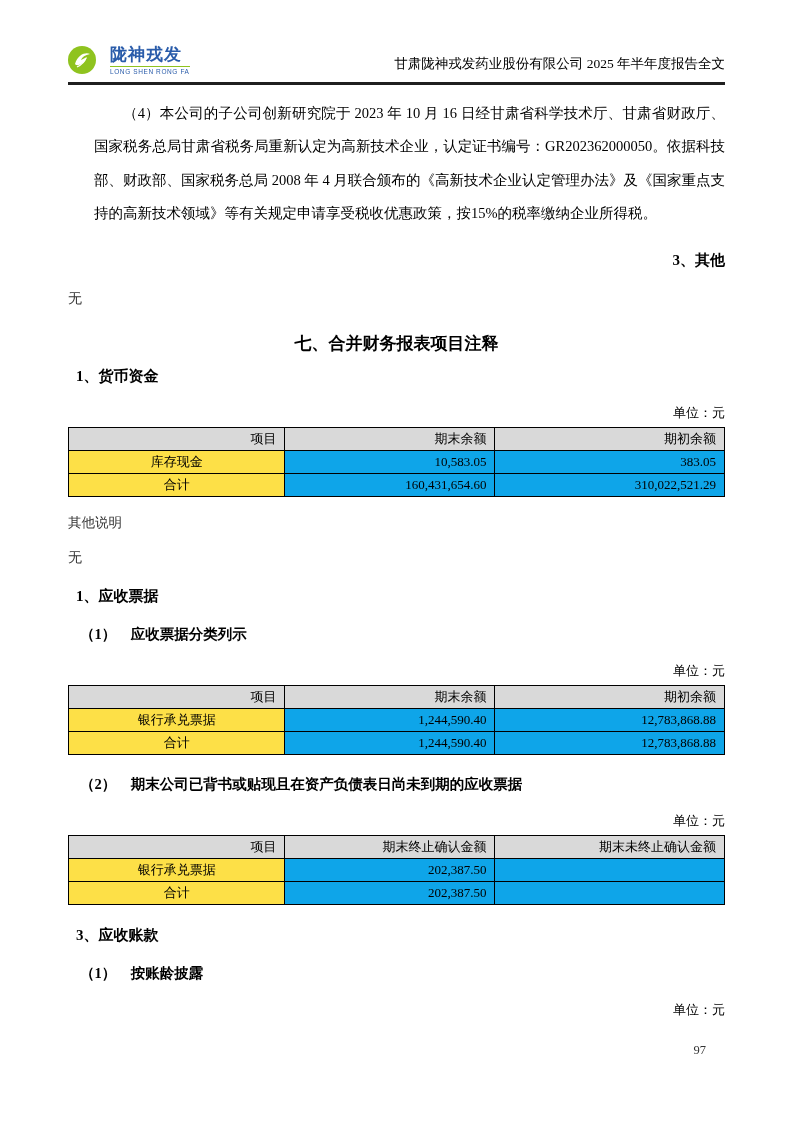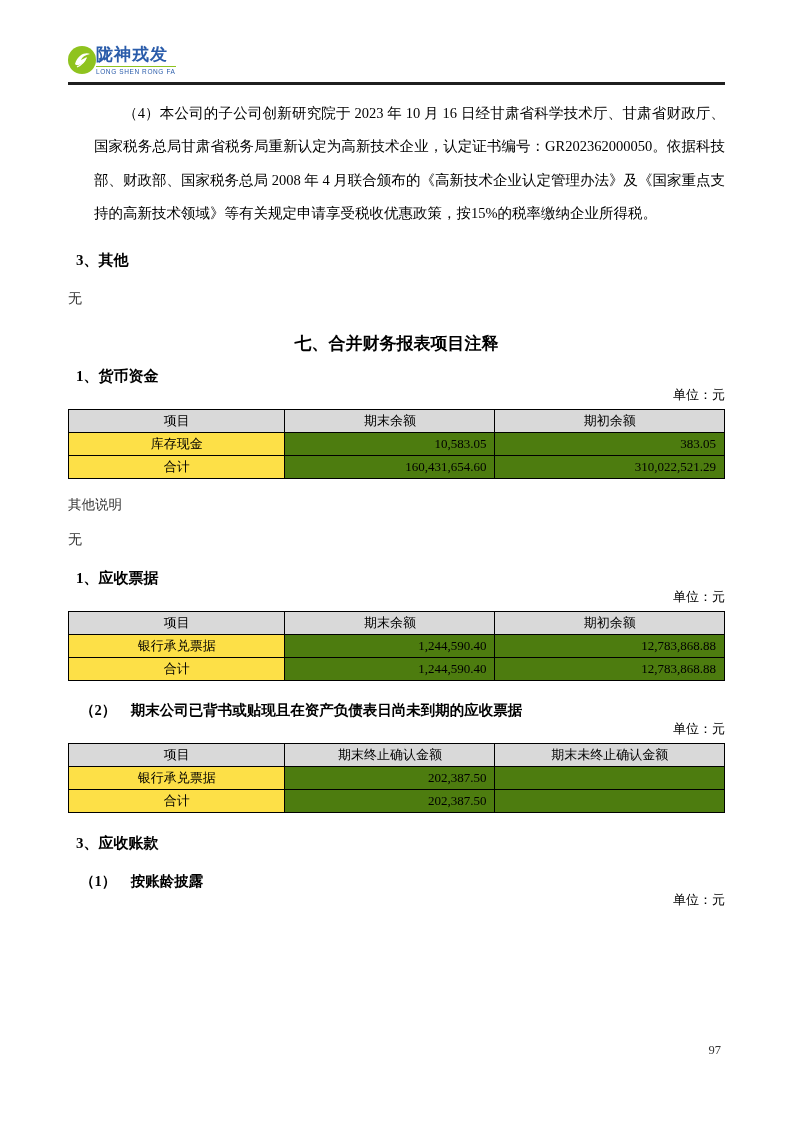--- a/index.html
+++ b/index.html
@@ -17,21 +17,21 @@
 
   
   .doc-header {
     display: flex;
     justify-content: space-between;
     align-items: flex-end;
     padding-top: 46px;
     padding-bottom: 7px;
     border-bottom: 3px solid #1f1f1f;
   }
-  .logo { display: flex; align-items: center; gap: 0; }
+  .logo { display: flex; align-items: center; gap: 14px; }
   .logo-circle {
     width: 28px; height: 28px; border-radius: 50%;
     display: flex; align-items: center; justify-content: center;
     flex: 0 0 auto;
   }
   .logo-text { display: flex; flex-direction: column; }
   .logo-cn {
     font-family: "Liberation Sans", sans-serif;
     font-weight: bold; font-size: 17px; line-height: 1.05; letter-spacing: 1px;
   }
@@ -50,26 +50,26 @@
     text-align: justify;
     text-indent: 2em;
     margin-left: 26px;
   }
   .h-l1 { font-size: 15px; font-weight: bold; padding-left: 8px; }
   .h-chapter { font-size: 17px; font-weight: bold; text-align: center; }
   .h-sub { font-size: 14.5px; font-weight: bold; padding-left: 12px; white-space: pre-wrap; }
   .plain { font-size: 14px; color: #333333; }
   .note-label { font-size: 13.5px; color: #333333; }
 
-  .mt-other { margin-top: 20px; }
+  .mt-other { margin-top: 20px; text-align: right; }
   .mt-none1 { margin-top: 20px; }
   .mt-chapter { margin-top: 24px; }
   .mt-h1money { margin-top: 12px; }
   .unit-label {
-    margin-bottom: 5px;
+    margin-top: 18px; margin-bottom: 5px;
     font-size: 13px; text-align: right;
   }
   .mt-noteline { margin-top: 17px; }
   .mt-none2 { margin-top: 17px; }
   .mt-notes-recv { margin-top: 20px; }
   .mt-sub { margin-top: 19px; }
   .mt-acct-recv { margin-top: 21px; }
 
   
   table.fin-table {
@@ -79,31 +79,31 @@
   }
   table.fin-table th, table.fin-table td {
     border: 1px solid #000000;
     height: 23px;
     font-size: 13px;
     font-weight: normal;
     padding: 1px 8px;
     overflow: hidden;
     white-space: nowrap;
   }
-  table.fin-table th { background: #d9d9d9; text-align: center; }
+  table.fin-table th { background: #d9d9d9; text-align: right; }
   table.fin-table td.item-cell { background: #fde047; text-align: center; }
-  table.fin-table td.num-cell { background: #4d7c0f; text-align: right; font-family: Liberation Serif, serif; }
+  table.fin-table td.num-cell { background: #0ea5e9; text-align: right; font-family: Liberation Serif, serif; }
   table.fin-table th:nth-child(1), table.fin-table td:nth-child(1) { width: 33%; }
   table.fin-table th:nth-child(2), table.fin-table td:nth-child(2) { width: 32%; }
   table.fin-table th:nth-child(3), table.fin-table td:nth-child(3) { width: 35%; }
 
   
   .page-number {
     position: absolute;
-    right: 72px; bottom: 64px;
+    right: 87px; bottom: 64px;
     font-size: 12.5px; color: #333333;
   }
 </style>
 </head>
 <body>
 
 <div class="page">
 
   <div class="margins">
 
@@ -114,20 +114,21 @@
             <circle cx="14" cy="14" r="14" fill="#8fc31f"></circle>
             <path d="M7 18 C10 8, 18 6, 22 8 C17 9, 14 11, 13 14 L19 11 C17 16, 12 20, 8 19 Z" fill="#ffffff"></path>
             <path d="M9 21 C13 19, 17 15, 18 12" stroke="#ffffff" stroke-width="1.2" fill="none"></path>
           </svg>
         </span>
         <span class="logo-text">
           <span class="logo-cn" style="color: rgb(42, 92, 170);">陇神戎发</span>
           <span class="logo-en" style="color: rgb(42, 92, 170); border-top: 1.5px solid rgb(143, 195, 31);">LONG SHEN RONG FA</span>
         </span>
       </div>
+      <div class="doc-title">甘肃陇神戎发药业股份有限公司 2025 年半年度报告全文</div>
     </div>
 
     <p class="tax-paragraph">（4）本公司的子公司创新研究院于 2023 年 10 月 16 日经甘肃省科学技术厅、甘肃省财政厅、国家税务总局甘肃省税务局重新认定为高新技术企业，认定证书编号：GR202362000050。依据科技部、财政部、国家税务总局 2008 年 4 月联合颁布的《高新技术企业认定管理办法》及《国家重点支持的高新技术领域》等有关规定申请享受税收优惠政策，按15%的税率缴纳企业所得税。</p>
 
     <div class="h-l1 mt-other">3、其他</div>
     <div class="plain mt-none1">无</div>
 
     <div class="h-chapter mt-chapter">七、合并财务报表项目注释</div>
 
     <div class="h-l1 mt-h1money">1、货币资金</div>
@@ -150,20 +151,21 @@
             <td class="item-cell">合计</td>
             <td class="num-cell">160,431,654.60</td>
             <td class="num-cell">310,022,521.29</td>
           </tr>
         </tbody>
       </table>
     <div class="note-label mt-noteline">其他说明</div>
     <div class="plain mt-none2">无</div>
 
     <div class="h-l1 mt-notes-recv">1、应收票据</div>
+    <div class="h-sub mt-sub">（1）　应收票据分类列示</div>
     <div class="unit-label">单位：元</div>
     <table class="fin-table">
         <thead>
           <tr>
             <th>项目</th>
             <th>期末余额</th>
             <th>期初余额</th>
           </tr>
         </thead>
         <tbody>

